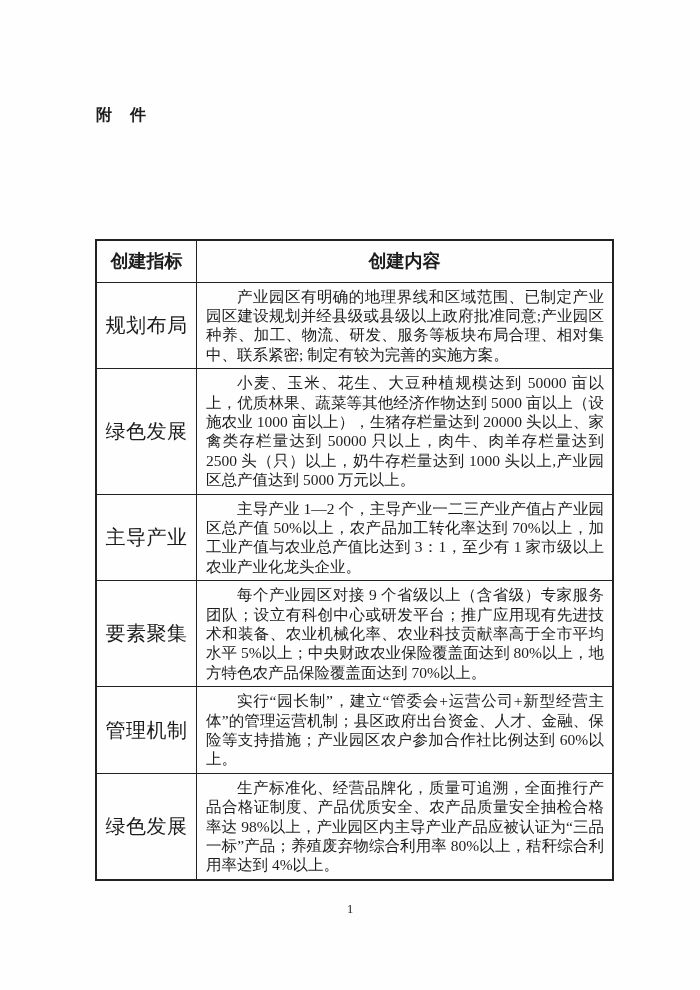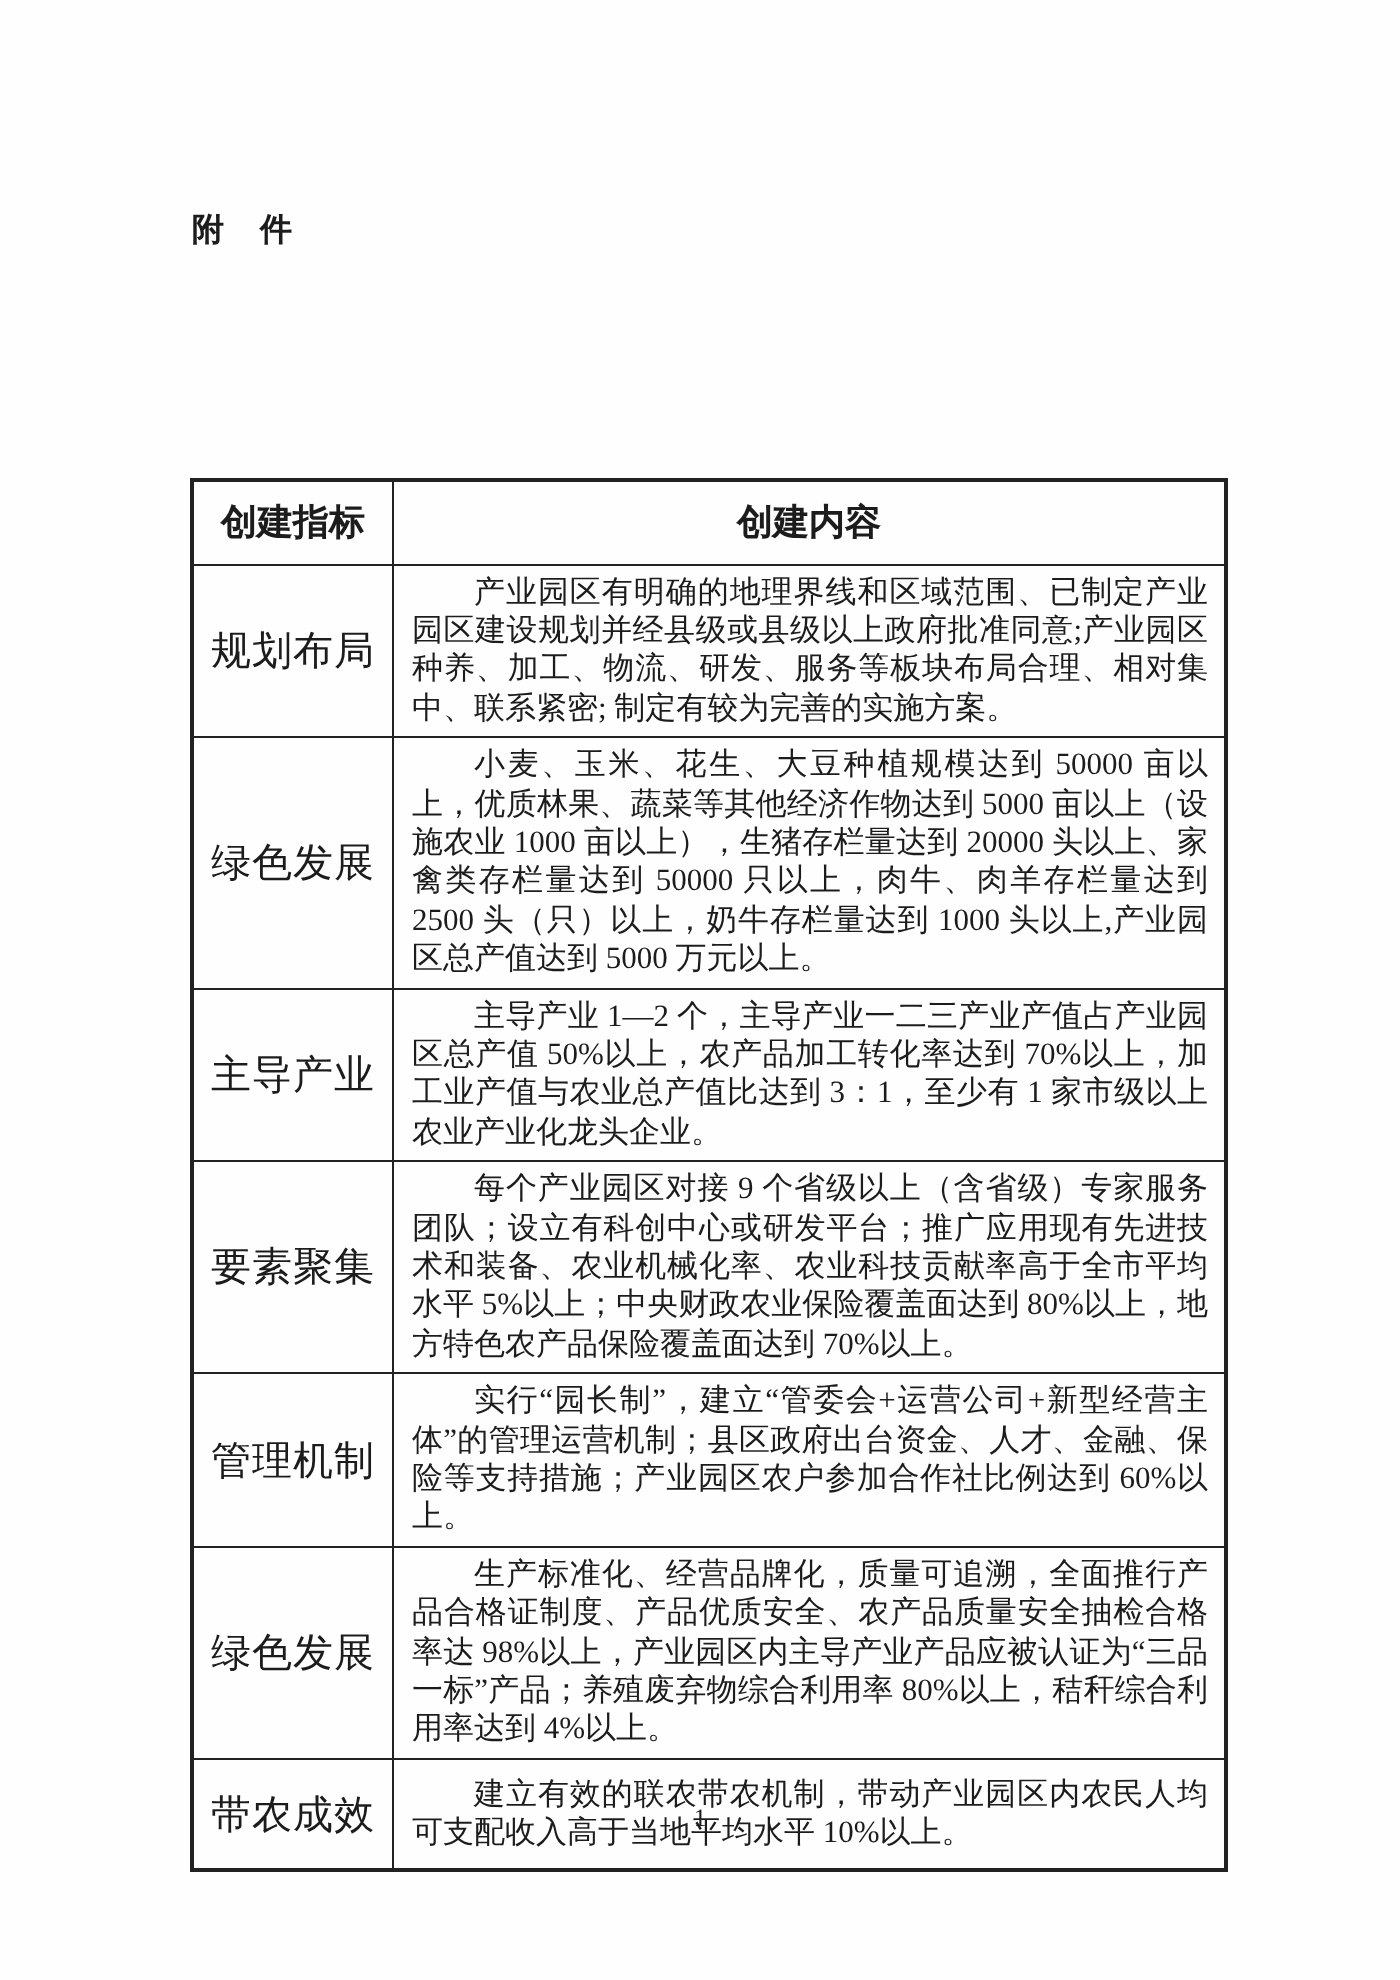--- a/index.html
+++ b/index.html
@@ -140,24 +140,18 @@
         <td class="cell-content">
           <p>实行“园长制”，建立“管委会+运营公司+新型经营主体”的管理运营机制；县区政府出台资金、人才、金融、保险等支持措施；产业园区农户参加合作社比例达到 60%以上。</p>
         </td>
       </tr>
       <tr class="r6">
         <td class="cell-indicator">绿色发展</td>
         <td class="cell-content">
           <p>生产标准化、经营品牌化，质量可追溯，全面推行产品合格证制度、产品优质安全、农产品质量安全抽检合格率达 98%以上，产业园区内主导产业产品应被认证为“三品一标”产品；养殖废弃物综合利用率 80%以上，秸秆综合利用率达到 4%以上。</p>
         </td>
       </tr>
-      <tr class="r7">
-        <td class="cell-indicator">带农成效</td>
-        <td class="cell-content">
-          <p>建立有效的联农带农机制，带动产业园区内农民人均可支配收入高于当地平均水平 10%以上。</p>
-        </td>
-      </tr>
     </tbody>
   </table>
 
   <div class="page-number">1</div>
 
 </div>
 
 </body></html>

